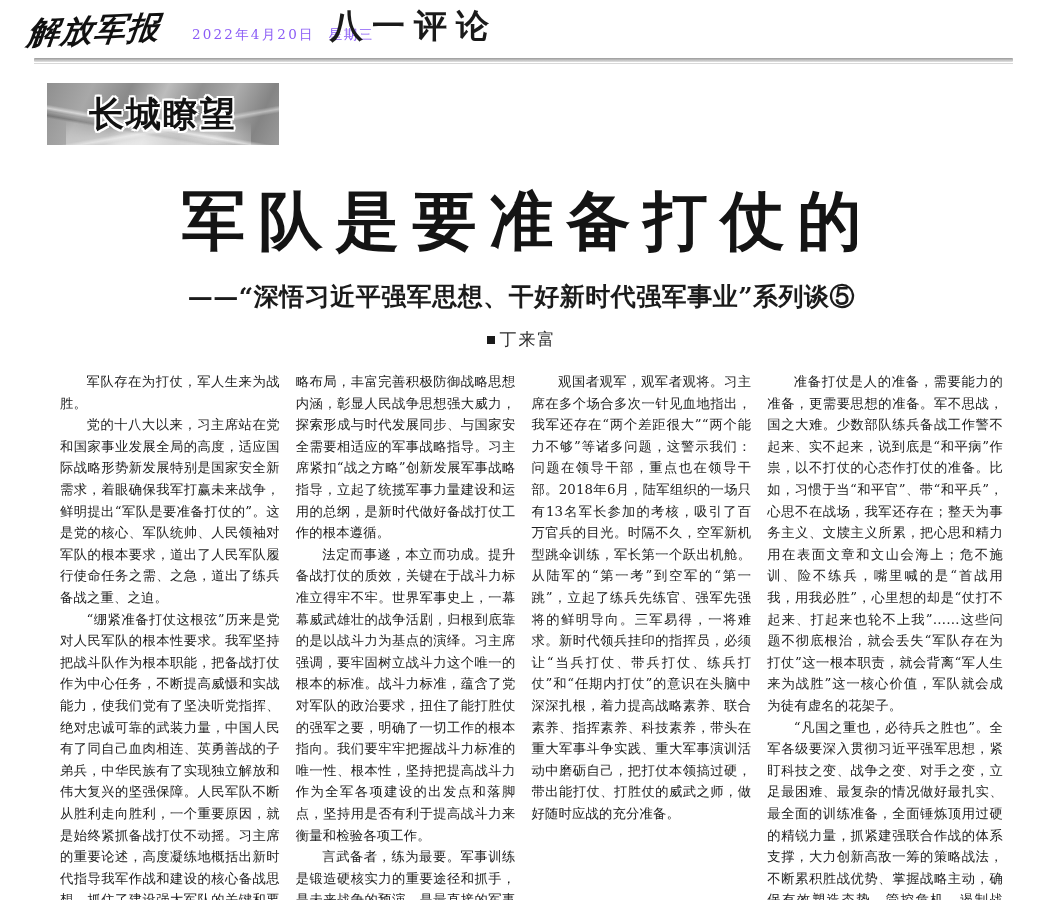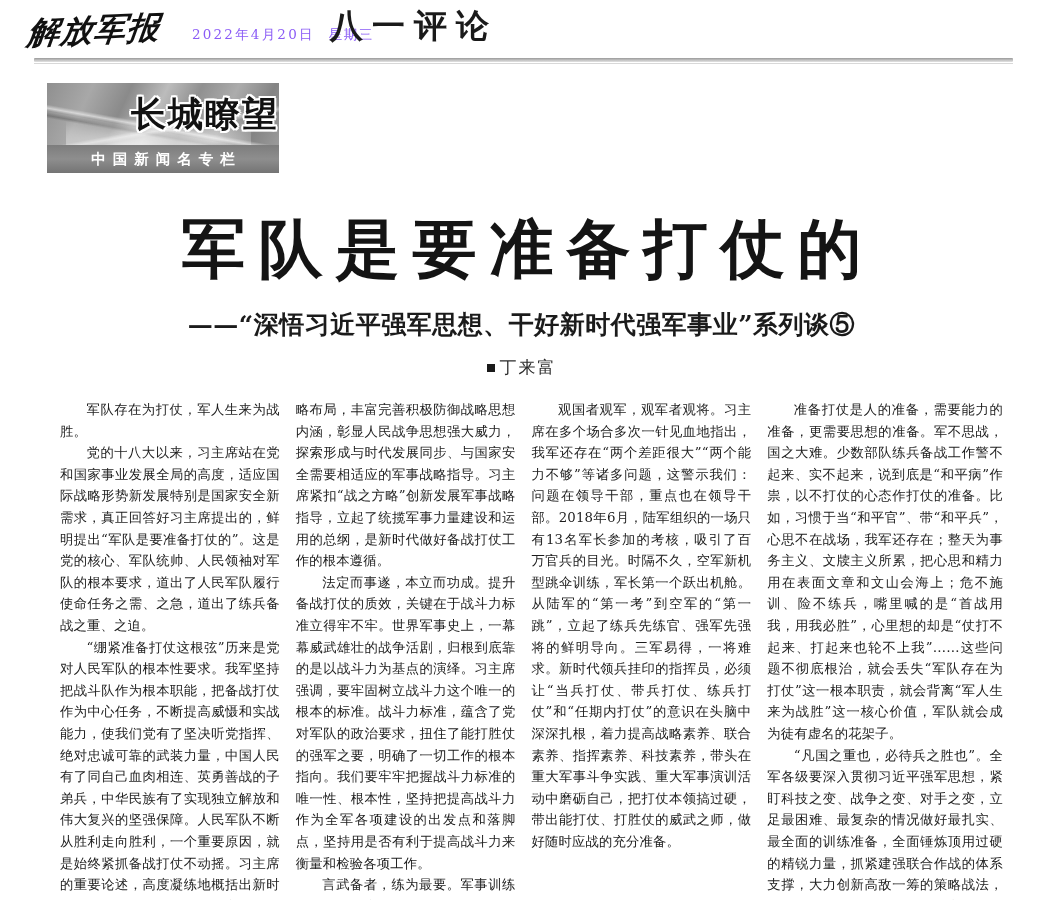--- a/index.html
+++ b/index.html
@@ -106,21 +106,21 @@
     position: absolute;
     left: 8%; right: 12%; bottom: 0;
     height: 34px;
     background:
       radial-gradient(ellipse at 30% 100%, rgba(255,255,255,.7) 0%, transparent 60%),
       radial-gradient(ellipse at 72% 100%, rgba(255,255,255,.5) 0%, transparent 55%);
   }
   .banner-title {
     position: relative;
     z-index: 3;
-    text-align: right;
+    text-align: center;
     line-height: 62px;
     font-family: "DejaVu Sans", "Liberation Sans", sans-serif;
     font-size: 35px;
     font-weight: 700;
     letter-spacing: 2px;
     color: #121212;
     text-shadow:
       -1.6px -1.6px 0 #fff,  1.6px -1.6px 0 #fff,
       -1.6px  1.6px 0 #fff,  1.6px  1.6px 0 #fff,
        0 -2px 0 #fff, 0 2px 0 #fff, -2px 0 0 #fff, 2px 0 0 #fff;
@@ -215,34 +215,33 @@
     <span>八一评论</span>
   </div>
 </div>
 <div class="mast-rule"></div>
 <div class="mast-rule-thin"></div>
 
 <div class="banner-wrap">
   <div class="banner">
     <div class="banner-title">长城瞭望</div>
   </div>
-  <div class="banner-sub">中国新闻名专栏</div>
 </div>
 
 <div class="headline">军队是要准备打仗的</div>
 <div class="subhead">——“深悟习近平强军思想、干好新时代强军事业”系列谈⑤</div>
 <div class="byline">
   <span class="sq"></span><span>丁来富</span>
 </div>
 
 <div class="columns">
 
   <div class="col">
     <p>军队存在为打仗，军人生来为战胜。</p>
-    <p>党的十八大以来，习主席站在党和国家事业发展全局的高度，适应国际战略形势新发展特别是国家安全新需求，真正回答好习主席提出的，鲜明提出“军队是要准备打仗的”。这是党的核心、军队统帅、人民领袖对军队的根本要求，道出了人民军队履行使命任务之需、之急，道出了练兵备战之重、之迫。</p>
+    <p>党的十八大以来，习主席站在党和国家事业发展全局的高度，适应国际战略形势新发展特别是国家安全新需求，着眼确保我军打赢未来战争，鲜明提出“军队是要准备打仗的”。这是党的核心、军队统帅、人民领袖对军队的根本要求，道出了人民军队履行使命任务之需、之急，道出了练兵备战之重、之迫。</p>
     <p>“绷紧准备打仗这根弦”历来是党对人民军队的根本性要求。我军坚持把战斗队作为根本职能，把备战打仗作为中心任务，不断提高威慑和实战能力，使我们党有了坚决听党指挥、绝对忠诚可靠的武装力量，中国人民有了同自己血肉相连、英勇善战的子弟兵，中华民族有了实现独立解放和伟大复兴的坚强保障。人民军队不断从胜利走向胜利，一个重要原因，就是始终紧抓备战打仗不动摇。习主席的重要论述，高度凝练地概括出新时代指导我军作战和建设的核心备战思想，抓住了建设强大军队的关键和要害，为推进新时代强军事业指明了方向。</p>
 
   </div>
 
   <div class="col">
     <p class="cont">略布局，丰富完善积极防御战略思想内涵，彰显人民战争思想强大威力，探索形成与时代发展同步、与国家安全需要相适应的军事战略指导。习主席紧扣“战之方略”创新发展军事战略指导，立起了统揽军事力量建设和运用的总纲，是新时代做好备战打仗工作的根本遵循。</p>
     <p>法定而事遂，本立而功成。提升备战打仗的质效，关键在于战斗力标准立得牢不牢。世界军事史上，一幕幕威武雄壮的战争活剧，归根到底靠的是以战斗力为基点的演绎。习主席强调，要牢固树立战斗力这个唯一的根本的标准。战斗力标准，蕴含了党对军队的政治要求，扭住了能打胜仗的强军之要，明确了一切工作的根本指向。我们要牢牢把握战斗力标准的唯一性、根本性，坚持把提高战斗力作为全军各项建设的出发点和落脚点，坚持用是否有利于提高战斗力来衡量和检验各项工作。</p>
     <p>言武备者，练为最要。军事训练是锻造硬核实力的重要途径和抓手，是未来战争的预演，是最直接的军事斗争准备。习主席连续5年发布开训动员令，每一次都明确了新年度军事训练的方向、任务和要求，引领激励全军官兵坚持以战领训、以训促战，不断深化新时代练兵实践。在中央军委军事训练会议上，</p>
   </div>
 

